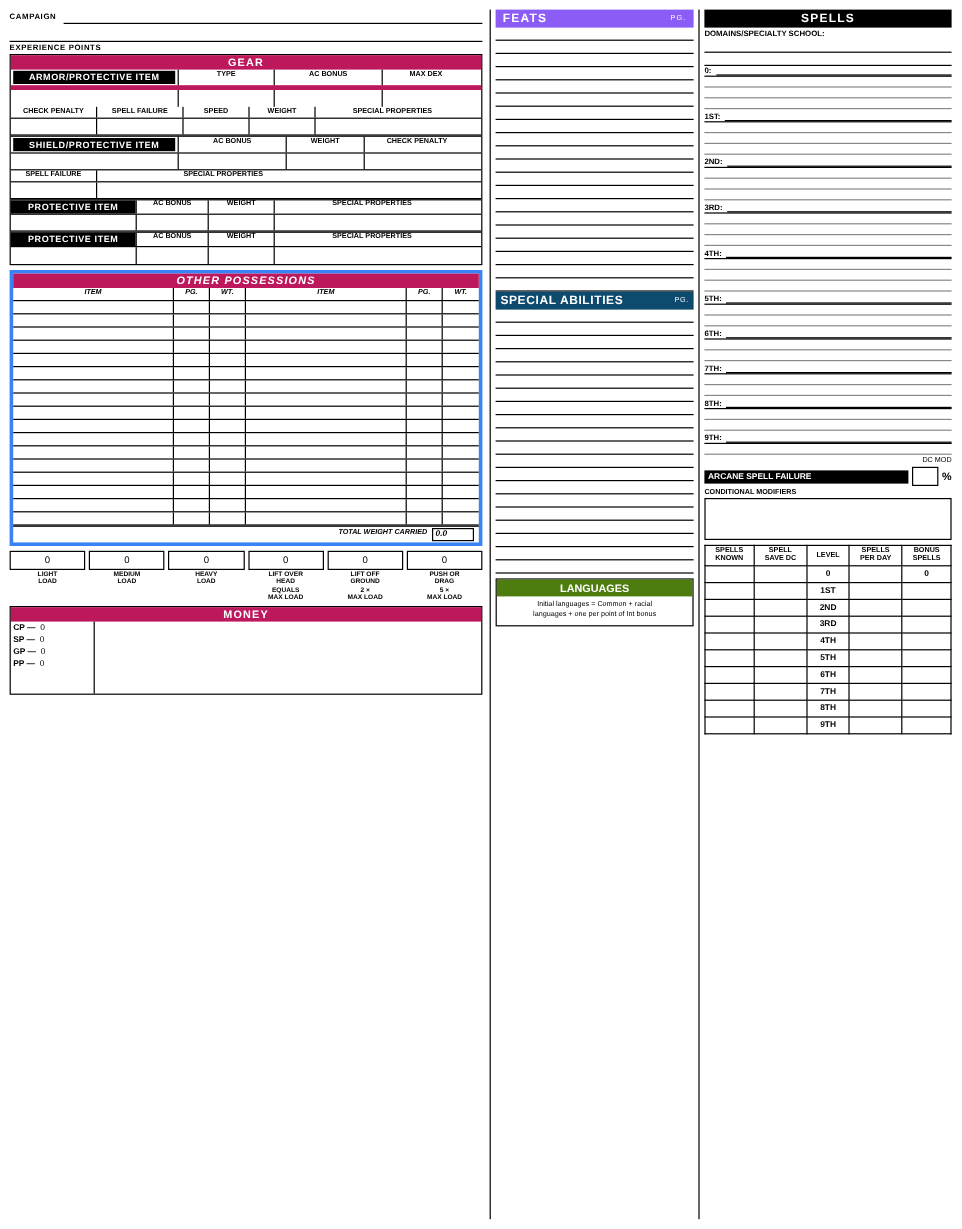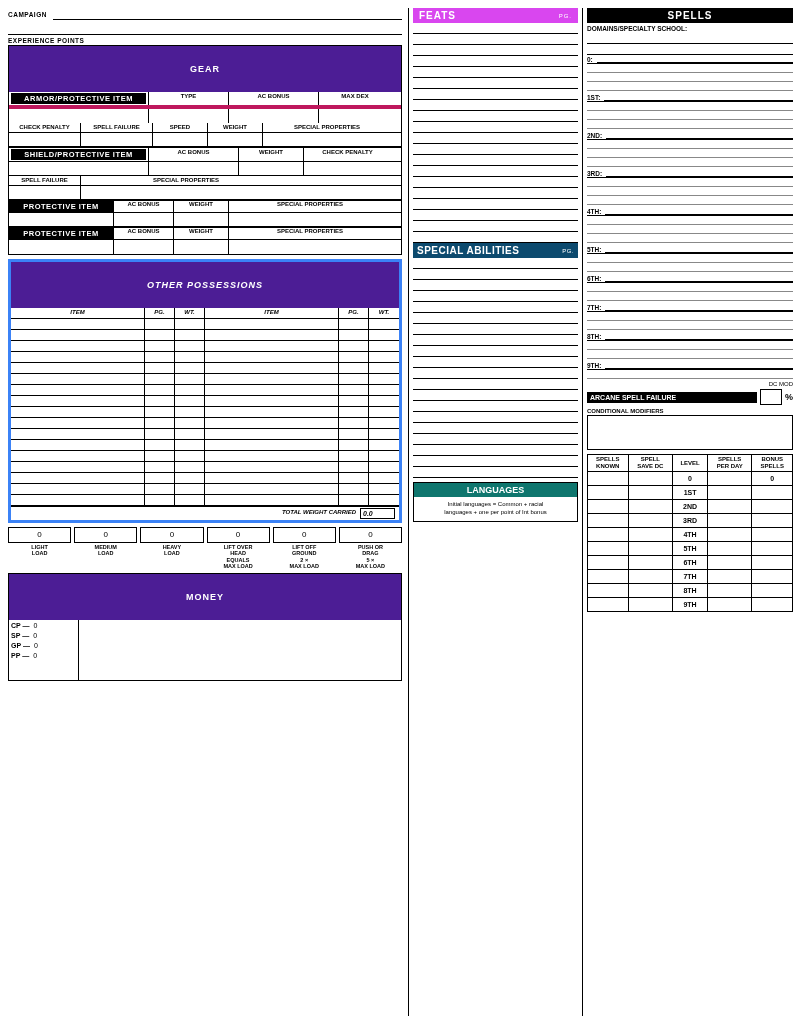--- a/index.html
+++ b/index.html
@@ -45,28 +45,28 @@
     }
     .exp-label {
       font-size: 6.5px;
       font-weight: bold;
       text-transform: uppercase;
       letter-spacing: 0.5px;
       margin-top: 2px;
       margin-bottom: 1px;
     }
     .section-header {
-      background: #4c1d95;
+      background: #be185d;
       color: #fff;
       text-align: center;
       font-size: 9px;
       font-weight: bold;
       text-transform: uppercase;
       letter-spacing: 1px;
-      padding: 18px 0;
+      padding: 1px 0;
     }
     .sub-section-header {
       background: #000;
       color: #fff;
       text-align: center;
       font-size: 7.5px;
       font-weight: bold;
       text-transform: uppercase;
       letter-spacing: 0.5px;
       padding: 1px 3px;
@@ -236,21 +236,21 @@
       min-height: 60px;
     }
 
     
     .mid-col {
       border-left: 1px solid #000;
       border-right: 1px solid #000;
       padding: 0 4px;
     }
     .feats-header {
-      background: #d946ef;
+      background: #8b5cf6;
       color: #fff;
       text-align: center;
       font-size: 10px;
       font-weight: bold;
       text-transform: uppercase;
       letter-spacing: 1px;
       padding: 2px 0;
       display: flex;
       justify-content: space-between;
       align-items: center;
@@ -277,21 +277,21 @@
       display: flex;
       justify-content: space-between;
       align-items: center;
     }
     .languages-box {
       border: 1px solid #000;
       padding: 4px;
       margin-top: 4px;
     }
     .languages-title {
-      background: #0f766e;
+      background: #4d7c0f;
       color: #fff;
       text-align: center;
       font-size: 9px;
       font-weight: bold;
       text-transform: uppercase;
       padding: 2px;
       margin: -4px -4px 3px -4px;
     }
     .languages-text {
       font-size: 6px;

